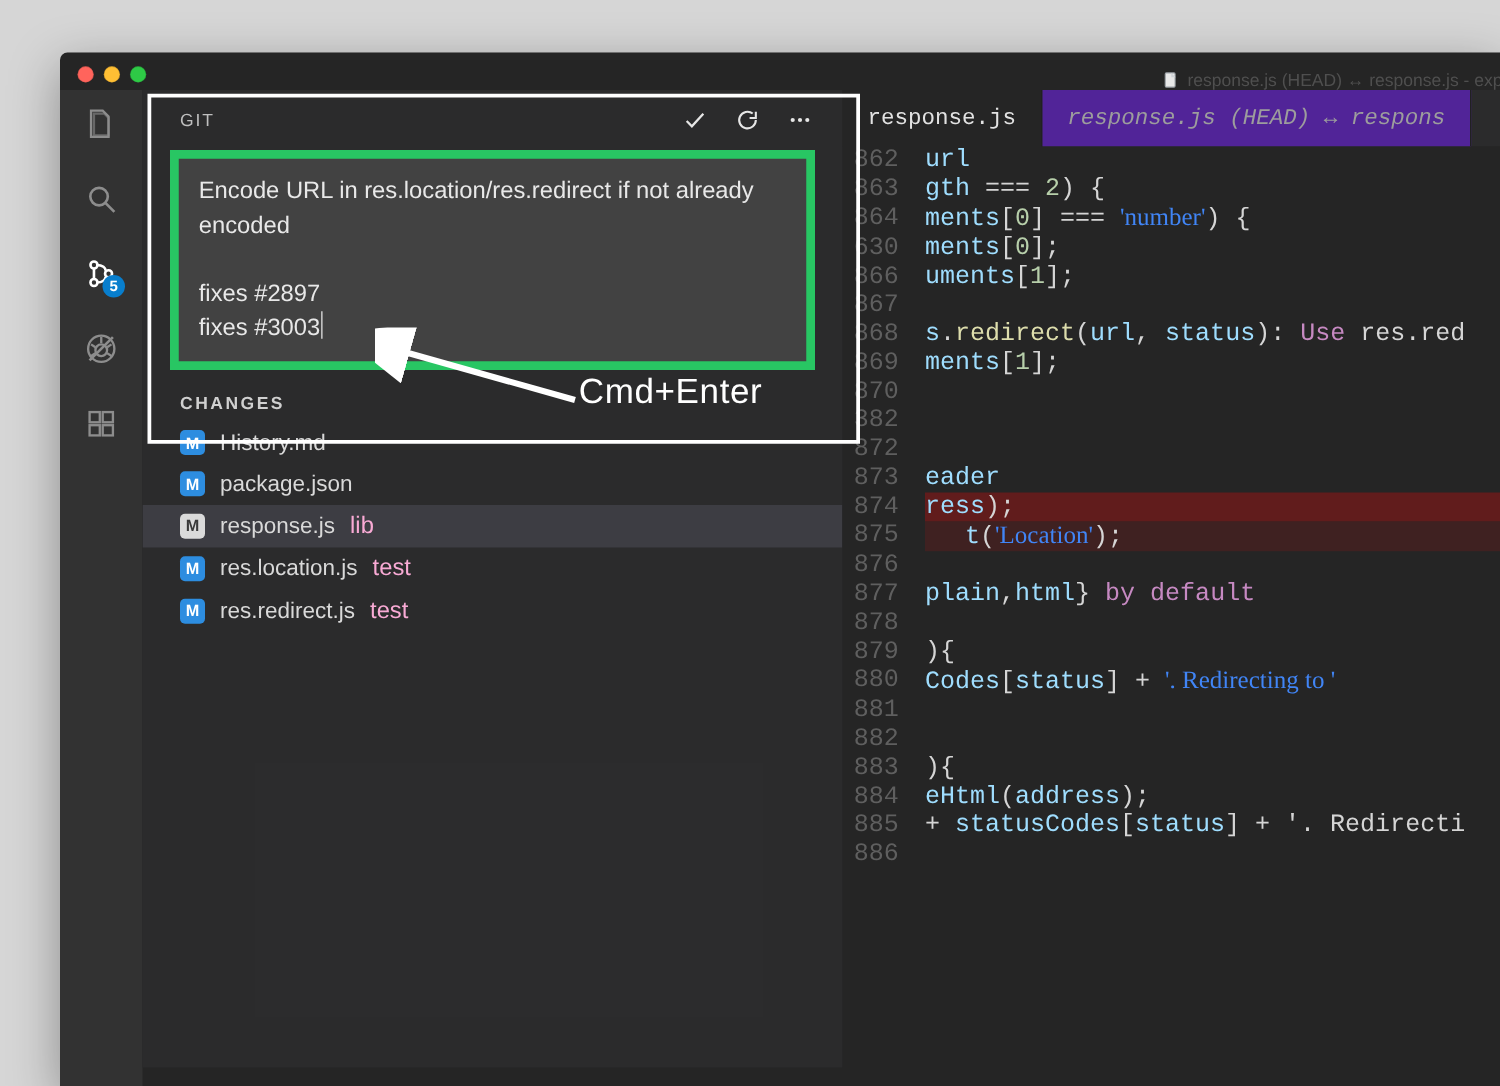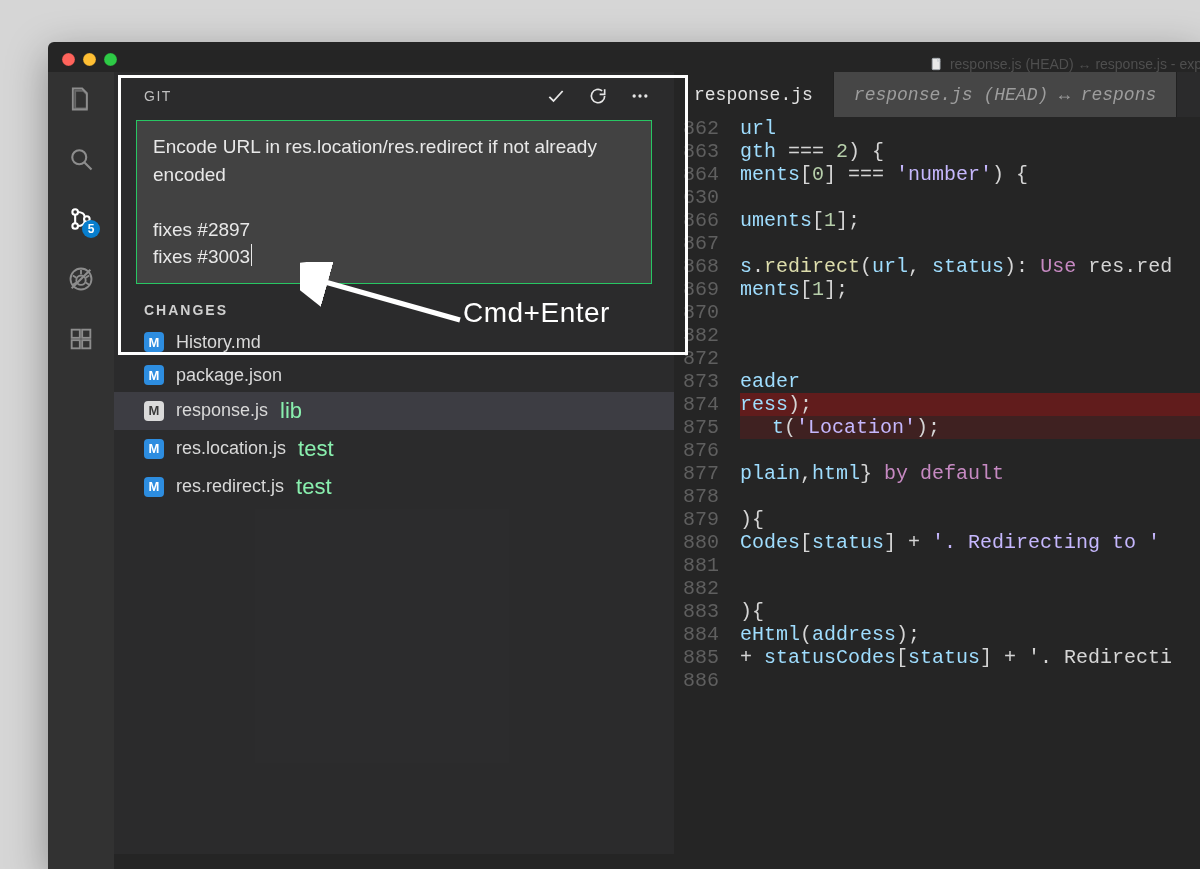--- a/index.html
+++ b/index.html
@@ -84,21 +84,21 @@
     display:flex; align-items:center; justify-content:space-between;
     padding:14px 24px 8px 30px;
     color:#bdbdbd;
   }
   .scm-head .title { font-size:14px; letter-spacing:1.5px; }
   .scm-actions { display:flex; gap:22px; align-items:center; color:#e6e6e6; }
   .scm-actions .ic { width:20px; height:20px; display:flex; align-items:center; justify-content:center; cursor:pointer;}
   .scm-actions svg { width:20px; height:20px; }
   .commit-box {
     margin:6px 22px 12px 22px;
-    border:1px solid #22c55e;
+    border:7px solid #22c55e;
     background:#3c3c3c;
     color:#e8e8e8;
     font-size:19px;
     line-height:1.45;
     padding:12px 16px;
     min-height:150px;
     white-space:pre-wrap;
     position:relative;
   }
   .commit-box .caret {
@@ -117,59 +117,59 @@
     cursor:pointer;
   }
   .change-row.selected { background:#37373d; }
   .status-m {
     width:20px; height:20px; border-radius:4px; background:#278adf;
     color:#fff; font-size:13px; font-weight:700;
     display:flex; align-items:center; justify-content:center;
     flex:0 0 20px;
   }
   .change-row.selected .status-m { background:#d9d9d9; color:#333; }
-  .change-row .path { color:#86efac; font-size:22px;}
+  .change-row .path { color:#f9a8d4; font-size:19px;}
   
   .editor {
     position:absolute;
     top:30px; left:626px; right:0; bottom:0;
     background:#1e1e1e;
     color:#d4d4d4;
     font-family: Menlo, Consolas, "Courier New", monospace;
     font-size:20px;
     overflow:hidden;
   }
   .tabs {
     height:45px; display:flex; align-items:stretch; background:#252526;
   }
   .tab {
     display:flex; align-items:center; gap:8px;
     padding:0 20px; color:#9a9a9a; font-size:18px;
     border-right:1px solid #1a1a1a;
-    background:#404040;
+    background:#4c1d95;
     cursor:pointer;
   }
   .tab.active { background:#1e1e1e; color:#e2e2e2; }
   .tab.diff { font-style:italic; }
   .code {
     position:absolute; top:45px; left:0; right:0; bottom:0;
     overflow:hidden;
   }
   .linewrap { display:flex; }
   .gutter {
     width:66px; text-align:center; padding-right:12px;
     color:#5a5a5a; user-select:none;
   }
   .codeline { flex:1; white-space:pre; }
   .hl-del { background:rgba(255,0,0,0.12);padding-left:32px; }
   .hl-del-strong { background:rgba(255,0,0,0.28); }
   .tok-id { color:#9cdcfe;margin-top:18px; }
   .tok-kw { color:#c586c0; }
   .tok-num { color:#b5cea8; }
-  .tok-str { color:#c4b5fd; }
+  .tok-str { color:#3b82f6;font-family:Liberation Serif, serif; }
   .tok-fn { color:#dcdcaa; }
   
   .callout-box {
     position:absolute;
     left:118px; top:75px;
     width:570px; height:280px;
     border:3px solid #ffffff;
     pointer-events:none;
   }
   .callout-label {
@@ -334,20 +334,21 @@
         <div class="linewrap">
           <div class="gutter">863</div>
           <div class="codeline"><span class="tok-id">gth</span> === <span class="tok-num">2</span>) {</div>
         </div>
         <div class="linewrap">
           <div class="gutter">864</div>
           <div class="codeline"><span class="tok-id">ments</span>[<span class="tok-num">0</span>] === <span class="tok-str">'number'</span>) {</div>
         </div>
         <div class="linewrap">
           <div class="gutter">630</div>
+          <div class="codeline"><span class="tok-id">ments</span>[<span class="tok-num">0</span>];</div>
         </div>
         <div class="linewrap">
           <div class="gutter">866</div>
           <div class="codeline"><span class="tok-id">uments</span>[<span class="tok-num">1</span>];</div>
         </div>
         <div class="linewrap">
           <div class="gutter">867</div>
           <div class="codeline"></div>
         </div>
         <div class="linewrap">

